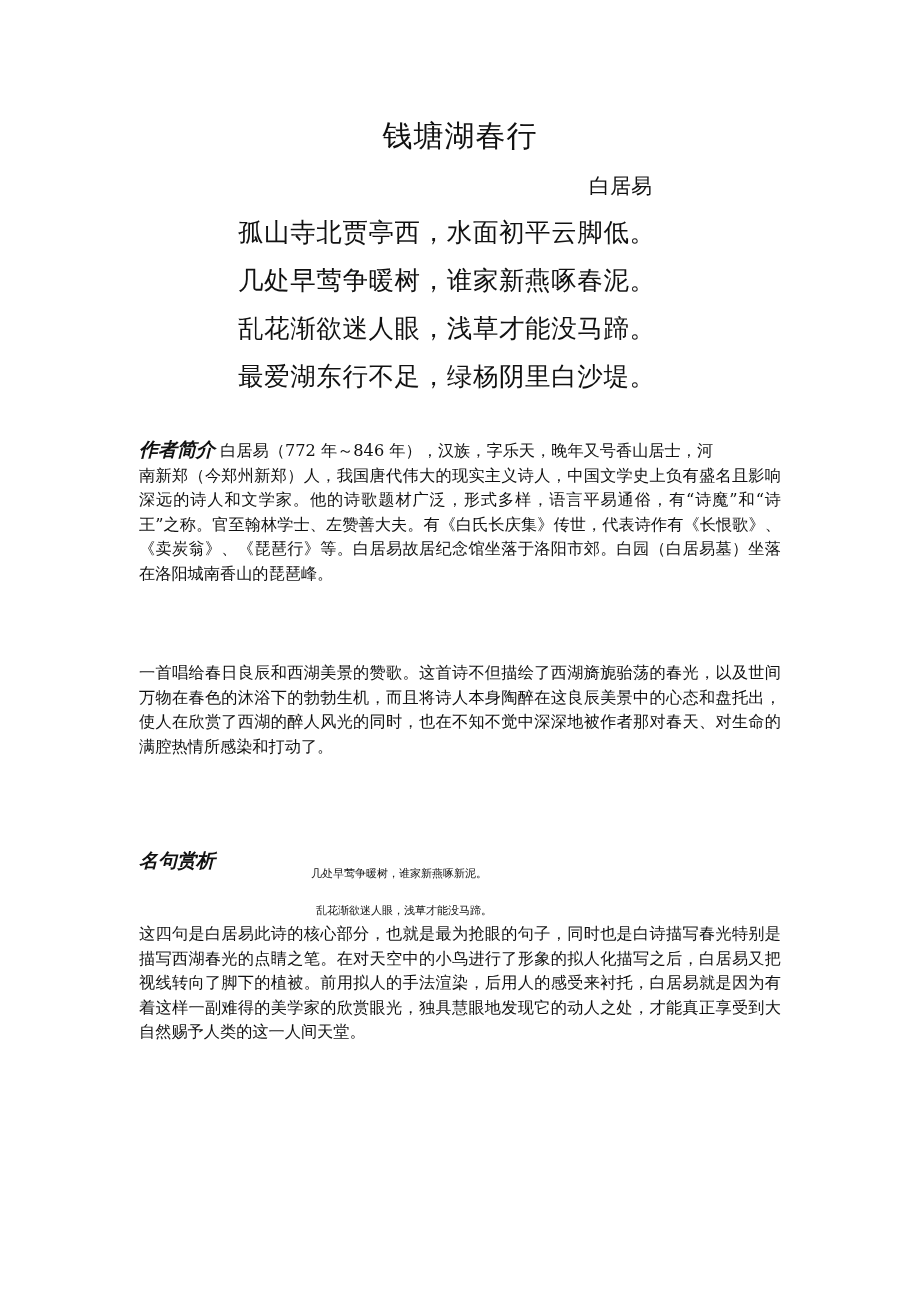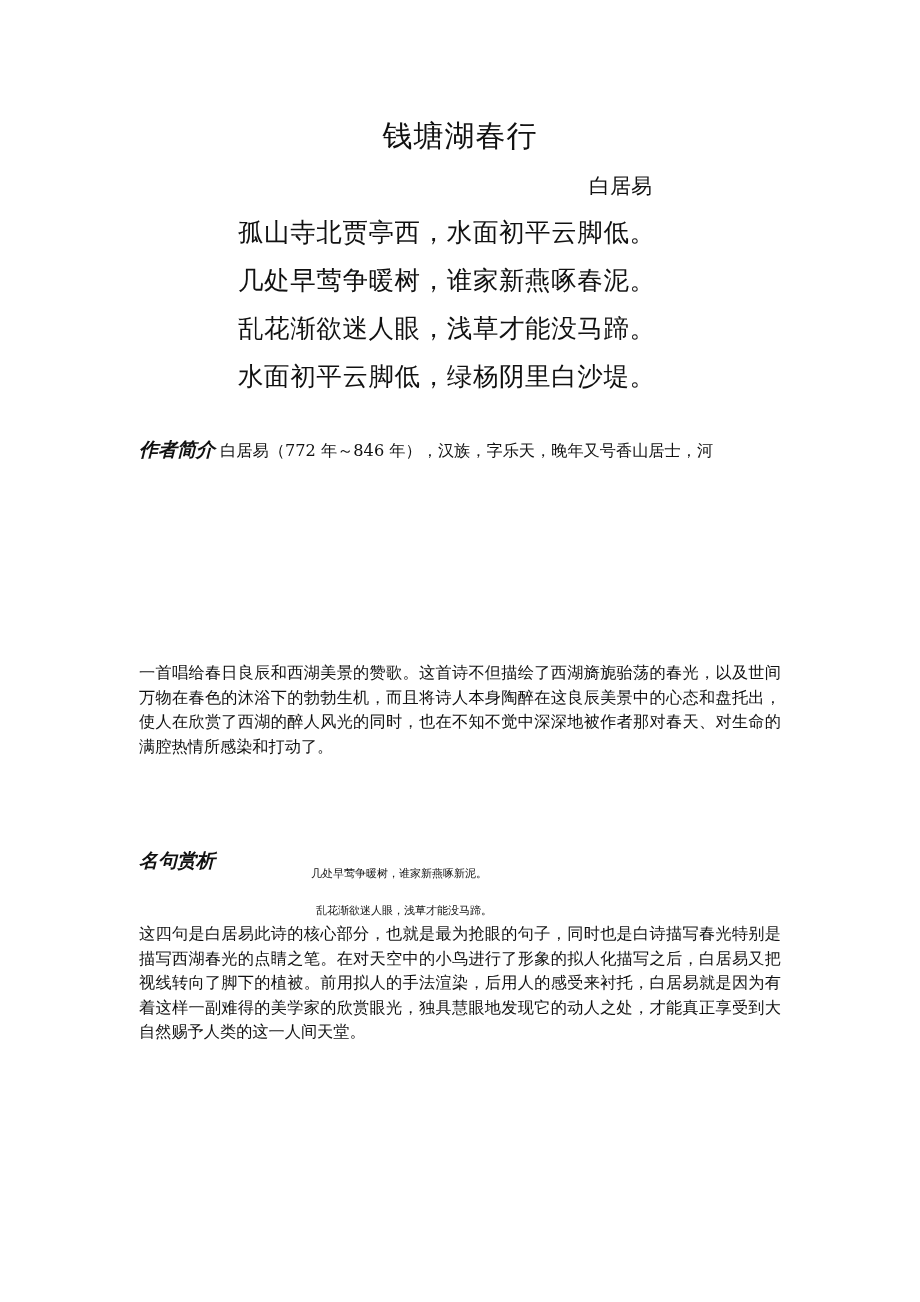--- a/index.html
+++ b/index.html
@@ -81,27 +81,28 @@
 <body>
 
 <div class="page">
 
   <div class="title">钱塘湖春行</div>
   <div class="author">白居易</div>
 
   <div class="poem-line" style="top:214px">孤山寺北贾亭西，水面初平云脚低。</div>
   <div class="poem-line" style="top:262px">几处早莺争暖树，谁家新燕啄春泥。</div>
   <div class="poem-line" style="top:310px">乱花渐欲迷人眼，浅草才能没马蹄。</div>
-  <div class="poem-line" style="top:358px">水面初平云脚低，绿杨阴里白沙堤。</div>
+  <div class="poem-line" style="top:358px">最爱湖东行不足，绿杨阴里白沙堤。</div>
 
   <div class="section" style="top:437px">
     <span class="first-line" style="">
       <span class="heading">作者简介</span>
       <span>白居易（772 年～846 年），汉族，字乐天，晚年又号香山居士，河</span>
     </span>
+    <span class="body-text">南新郑（今郑州新郑）人，我国唐代伟大的现实主义诗人，中国文学史上负有盛名且影响深远的诗人和文学家。他的诗歌题材广泛，形式多样，语言平易通俗，有“诗魔”和“诗王”之称。官至翰林学士、左赞善大夫。有《白氏长庆集》传世，代表诗作有《长恨歌》、《卖炭翁》、《琵琶行》等。白居易故居纪念馆坐落于洛阳市郊。白园（白居易墓）坐落在洛阳城南香山的琵琶峰。</span>
   </div>
 
   <div class="section" style="top:661px">
     <span class="body-text">一首唱给春日良辰和西湖美景的赞歌。这首诗不但描绘了西湖旖旎骀荡的春光，以及世间万物在春色的沐浴下的勃勃生机，而且将诗人本身陶醉在这良辰美景中的心态和盘托出，使人在欣赏了西湖的醉人风光的同时，也在不知不觉中深深地被作者那对春天、对生命的满腔热情所感染和打动了。</span>
   </div>
 
   <div class="heading" style="position:absolute; left:139px; top:848px; line-height:26px;font-family:Liberation Serif, serif;">名句赏析</div>
   <div class="quote-line" style="left:311px; top:862px;">几处早莺争暖树，谁家新燕啄新泥。</div>
   <div class="quote-line" style="left:316px; top:899px;">乱花渐欲迷人眼，浅草才能没马蹄。</div>
   <div class="section" style="top:922px">

